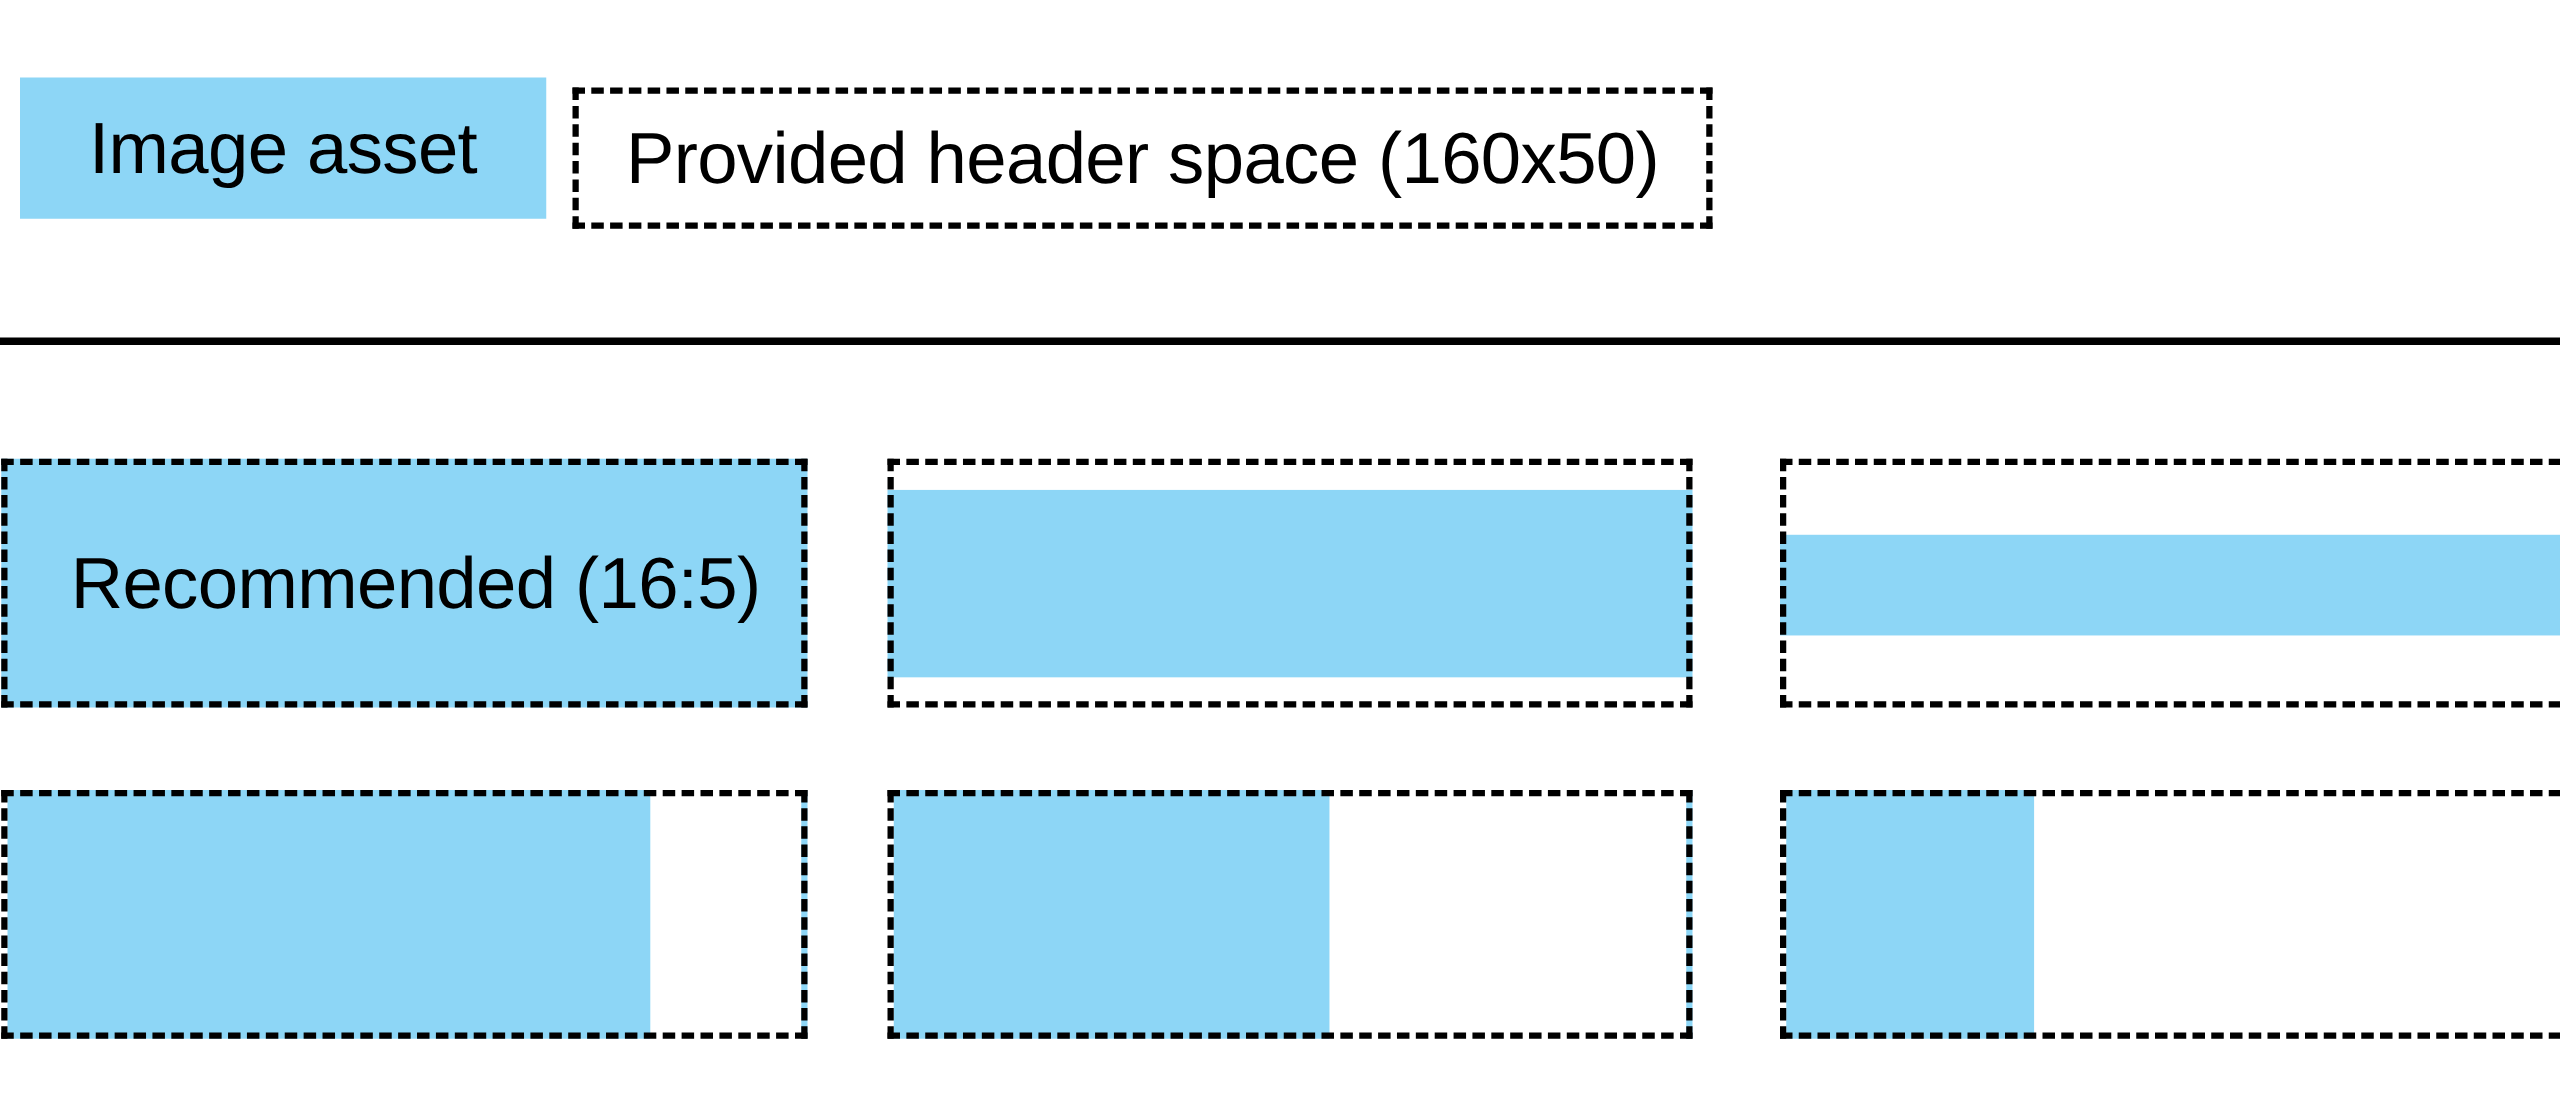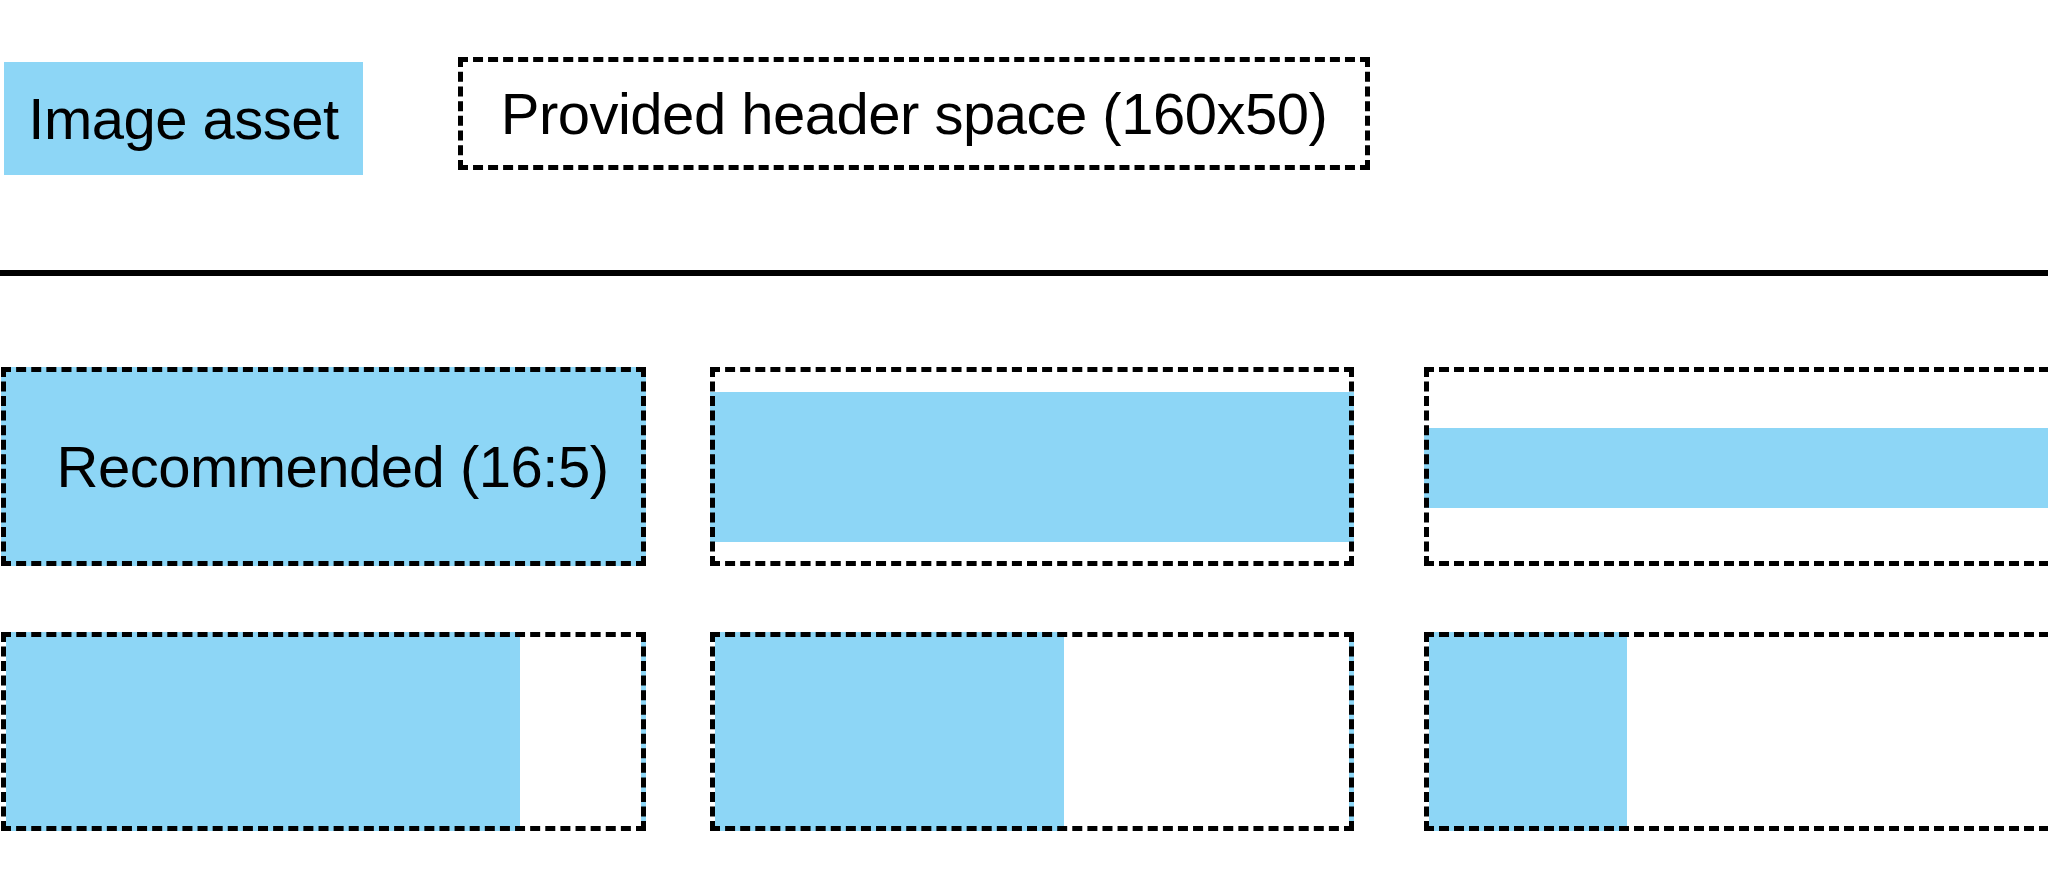--- a/index.html
+++ b/index.html
@@ -21,28 +21,28 @@
   .label-text {
     font-size: 58px;
     letter-spacing: -0.5px;
     line-height: 1;
     white-space: nowrap;
     color: var(--ink, #000);
   }
   
   .legend-asset {
     position: absolute;
-    left: 4px; top: 62px;
-    width: 359px; height: 113px;
+    left: 16px; top: 62px;
+    width: 421px; height: 113px;
     background: var(--blue, #8DD6F6);
     display: flex; align-items: center; justify-content: center;
   }
   .legend-space {
     position: absolute;
-    left: 458px; top: 57px;
+    left: 458px; top: 70px;
     width: 912px; height: 113px;
     box-sizing: border-box;
     border: 5px dashed var(--ink, #000);
     background: #fff;
     display: flex; align-items: center; justify-content: center;
   }
   
   .divider {
     position: absolute;
     left: 0; top: 270px;

